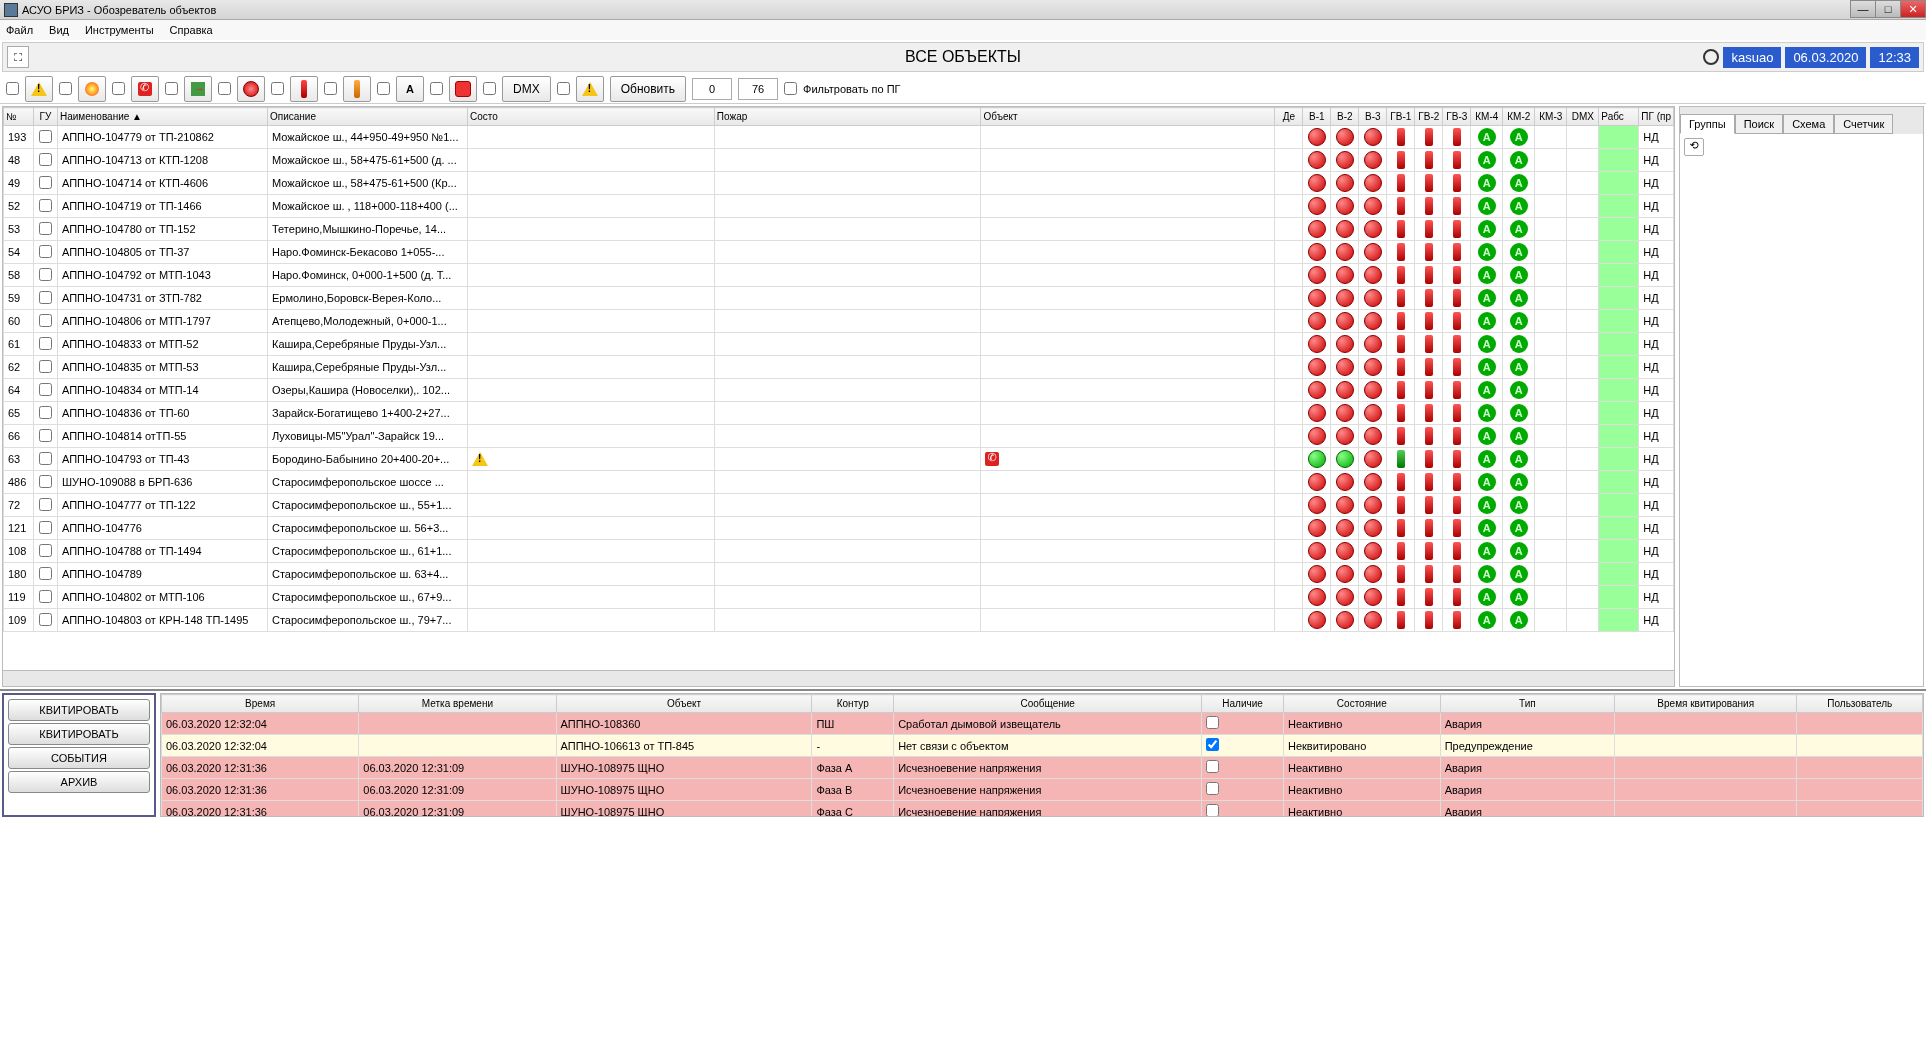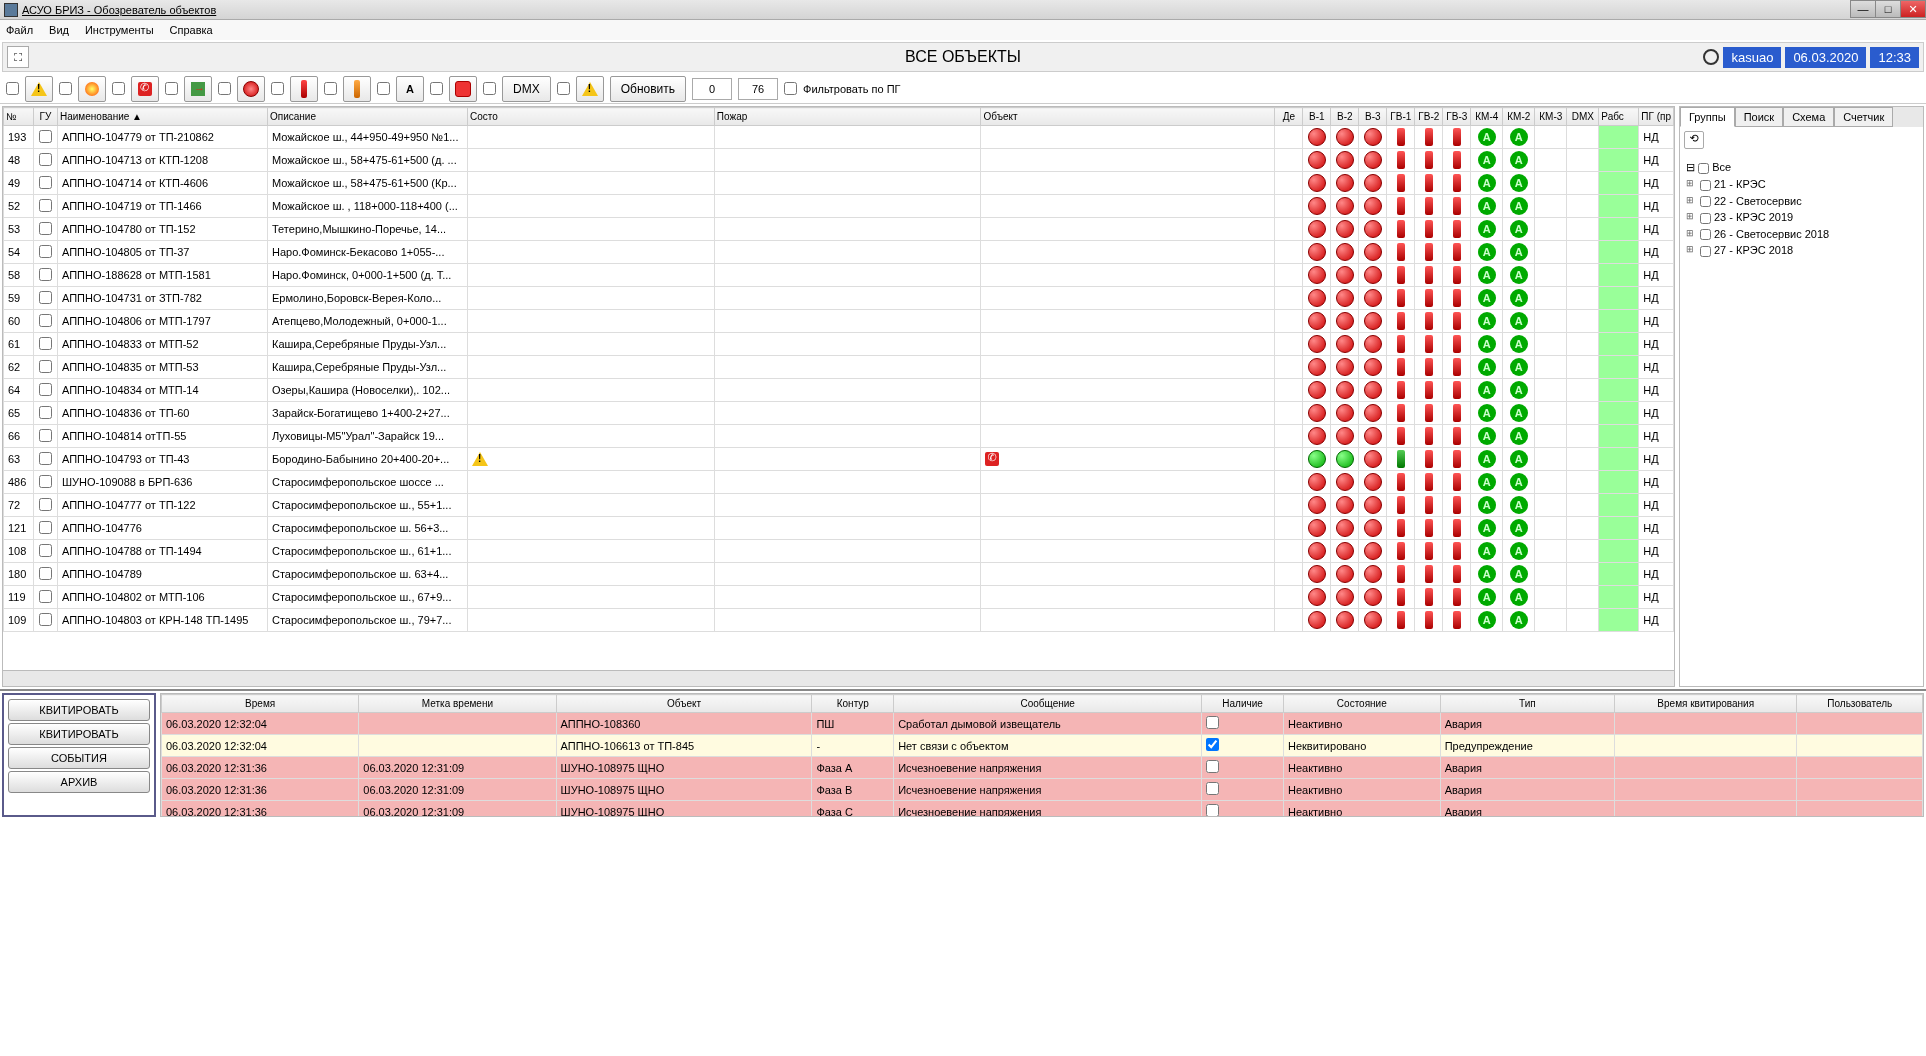--- a/index.html
+++ b/index.html
@@ -1,19 +1,19 @@
 <!DOCTYPE html>
 <html><head>
 <meta charset="utf-8">
 <style>
 * { box-sizing: border-box; margin: 0; padding: 0; font-family: Arial, sans-serif; }
 body { background: #fff; font-size: 11px; overflow: hidden; }
 .titlebar { background: linear-gradient(#e8e8e8,#d4d4d4); height: 20px; display: flex; align-items: center; padding: 0 4px; border-bottom: 1px solid #aaa; position: relative; }
 .titlebar .tico { width: 14px; height: 14px; background: #5a7a9a; margin-right: 4px; display: inline-block; border: 1px solid #333; }
-.titlebar .ttext { font-size: 11px; text-decoration: underline; }
+.titlebar .ttext { font-size: 11px; }
 .winbtns { position: absolute; right: 0; top: 0; display: flex; }
 .winbtns div { width: 26px; height: 18px; background: linear-gradient(#ddd,#bbb); border: 1px solid #888; margin-left: -1px; text-align: center; line-height: 16px; font-size: 11px; }
 .winbtns .close { background: linear-gradient(#e66,#c22); color: #fff; }
 .menubar { height: 20px; display: flex; align-items: center; padding: 0 6px; gap: 16px; background: #f8f8f8; }
 .menubar span { font-size: 11px; }
 .header { height: 30px; background: #f0f0f0; border: 1px solid #ccc; display: flex; align-items: center; position: relative; margin: 2px; }
 .header .expbtn { width: 22px; height: 22px; border: 1px solid #aaa; margin-left: 4px; background: #fff; text-align: center; line-height: 20px; }
 .header .title { position: absolute; left: 50%; transform: translateX(-50%); font-size: 16px; }
 .header .right { position: absolute; right: 4px; display: flex; gap: 4px; align-items: center; }
 .header .user-icon { width: 16px; height: 16px; border: 2px solid #333; border-radius: 50%; position: relative; }
@@ -41,21 +41,21 @@
 th { background: linear-gradient(#f8f8f8,#e8e8e8); border: 1px solid #ccc; font-weight: normal; font-size: 10px; padding: 3px 2px; height: 18px; text-align: left; white-space: nowrap; position: sticky; top: 0; }
 td { border: 1px solid #ddd; padding: 2px 4px; height: 22px; font-size: 11px; white-space: nowrap; overflow: hidden; }
 .c-red { width: 18px; height: 18px; border-radius: 50%; background: radial-gradient(circle at 30% 30%, #f88, #c00); border: 1px solid #800; margin: auto; }
 .c-green { width: 18px; height: 18px; border-radius: 50%; background: radial-gradient(circle at 30% 30%, #8f8, #0a0); border: 1px solid #060; margin: auto; }
 .bar-red { width: 8px; height: 18px; background: linear-gradient(#f55,#a00); border-radius: 2px; margin: auto; }
 .bar-green { width: 8px; height: 18px; background: linear-gradient(#5c5,#070); border-radius: 2px; margin: auto; }
 .km-a { width: 18px; height: 18px; border-radius: 50%; background: #0a0; color: #cfc; text-align: center; line-height: 18px; font-size: 11px; font-weight: bold; margin: auto; }
 .rabs { background: #9f9; }
 .sidepanel { width: 245px; border: 1px solid #bbb; margin: 2px; }
 .tabs { display: flex; background: #e8e8e8; }
-.tab { padding: 3px 8px; border: 1px solid #aaa; background: #f0f0f0; font-size: 11px; }
+.tab { padding: 3px 8px; border: 1px solid #aaa; background: #f0f0f0; font-size: 11px; margin-top: 7px; }
 .tab.active { background: #fff; border-bottom: 1px solid #fff; }
 .tree { padding: 6px; font-size: 11px; }
 .tree-item { padding: 2px 0 2px 14px; position: relative; }
 .tree-item::before { content: "⊞"; position: absolute; left: 0; font-size: 9px; color: #666; }
 .tree-root { padding-left: 0; }
 .tree-root::before { content: ""; }
 .tree-chk { width: 11px; height: 11px; vertical-align: middle; margin-right: 3px; }
 .refresh-icon { width: 20px; height: 18px; border: 1px solid #aaa; text-align: center; margin: 4px; border-radius: 2px; }
 .bottom { display: flex; height: 130px; border-top: 2px solid #888; }
 .btn-panel { width: 154px; border: 2px solid #5a5a8a; margin: 2px; padding: 4px; display: flex; flex-direction: column; gap: 2px; }
@@ -408,21 +408,21 @@
                 <div class="km-a">A</div>
               </td>
               <td class="col-m"></td>
               <td class="col-m"></td>
               <td class="col-rabs rabs"></td>
               <td class="col-pg">НД</td>
             </tr>
             <tr>
               <td class="col-num">58</td>
               <td class="col-gu"><input type="checkbox" style=""></td>
-              <td class="col-name">АППНО-188628 от МТП-1581</td>
+              <td class="col-name">АППНО-104792 от МТП-1043</td>
               <td class="col-desc">Наро.Фоминск, 0+000-1+500 (д. Т...</td>
               <td></td>
               <td></td>
               <td></td>
               <td class="col-s"></td>
               <td class="col-s">
                 <div class="c-red"></div>
               </td>
               <td class="col-s">
                 <div class="c-red"></div>
@@ -1031,30 +1031,20 @@
   </div>
 
   <div class="sidepanel">
     <div class="tabs" id="side-tabs">
         <div class="tab active">Группы</div>
         <div class="tab">Поиск</div>
         <div class="tab">Схема</div>
         <div class="tab">Счетчик</div>
       </div>
     <div class="refresh-icon">⟲</div>
-    <div class="tree">
-      <div class="tree-item tree-root">⊟ <input type="checkbox" class="tree-chk" style=""><span>Все</span></div>
-      <div id="tree-items">
-          <div class="tree-item"><input type="checkbox" class="tree-chk" style="">21 - КРЭС</div>
-          <div class="tree-item"><input type="checkbox" class="tree-chk" style="">22 - Светосервис</div>
-          <div class="tree-item"><input type="checkbox" class="tree-chk" style="">23 - КРЭС 2019</div>
-          <div class="tree-item"><input type="checkbox" class="tree-chk" style="">26 - Светосервис 2018</div>
-          <div class="tree-item"><input type="checkbox" class="tree-chk" style="">27 - КРЭС 2018</div>
-        </div>
-    </div>
   </div>
 </div>
 
 <div class="bottom">
   <div class="btn-panel">
     <div class="big-btn">КВИТИРОВАТЬ</div>
     <div class="big-btn">КВИТИРОВАТЬ</div>
     <div class="big-btn">СОБЫТИЯ</div>
     <div class="big-btn">АРХИВ</div>
   </div>

